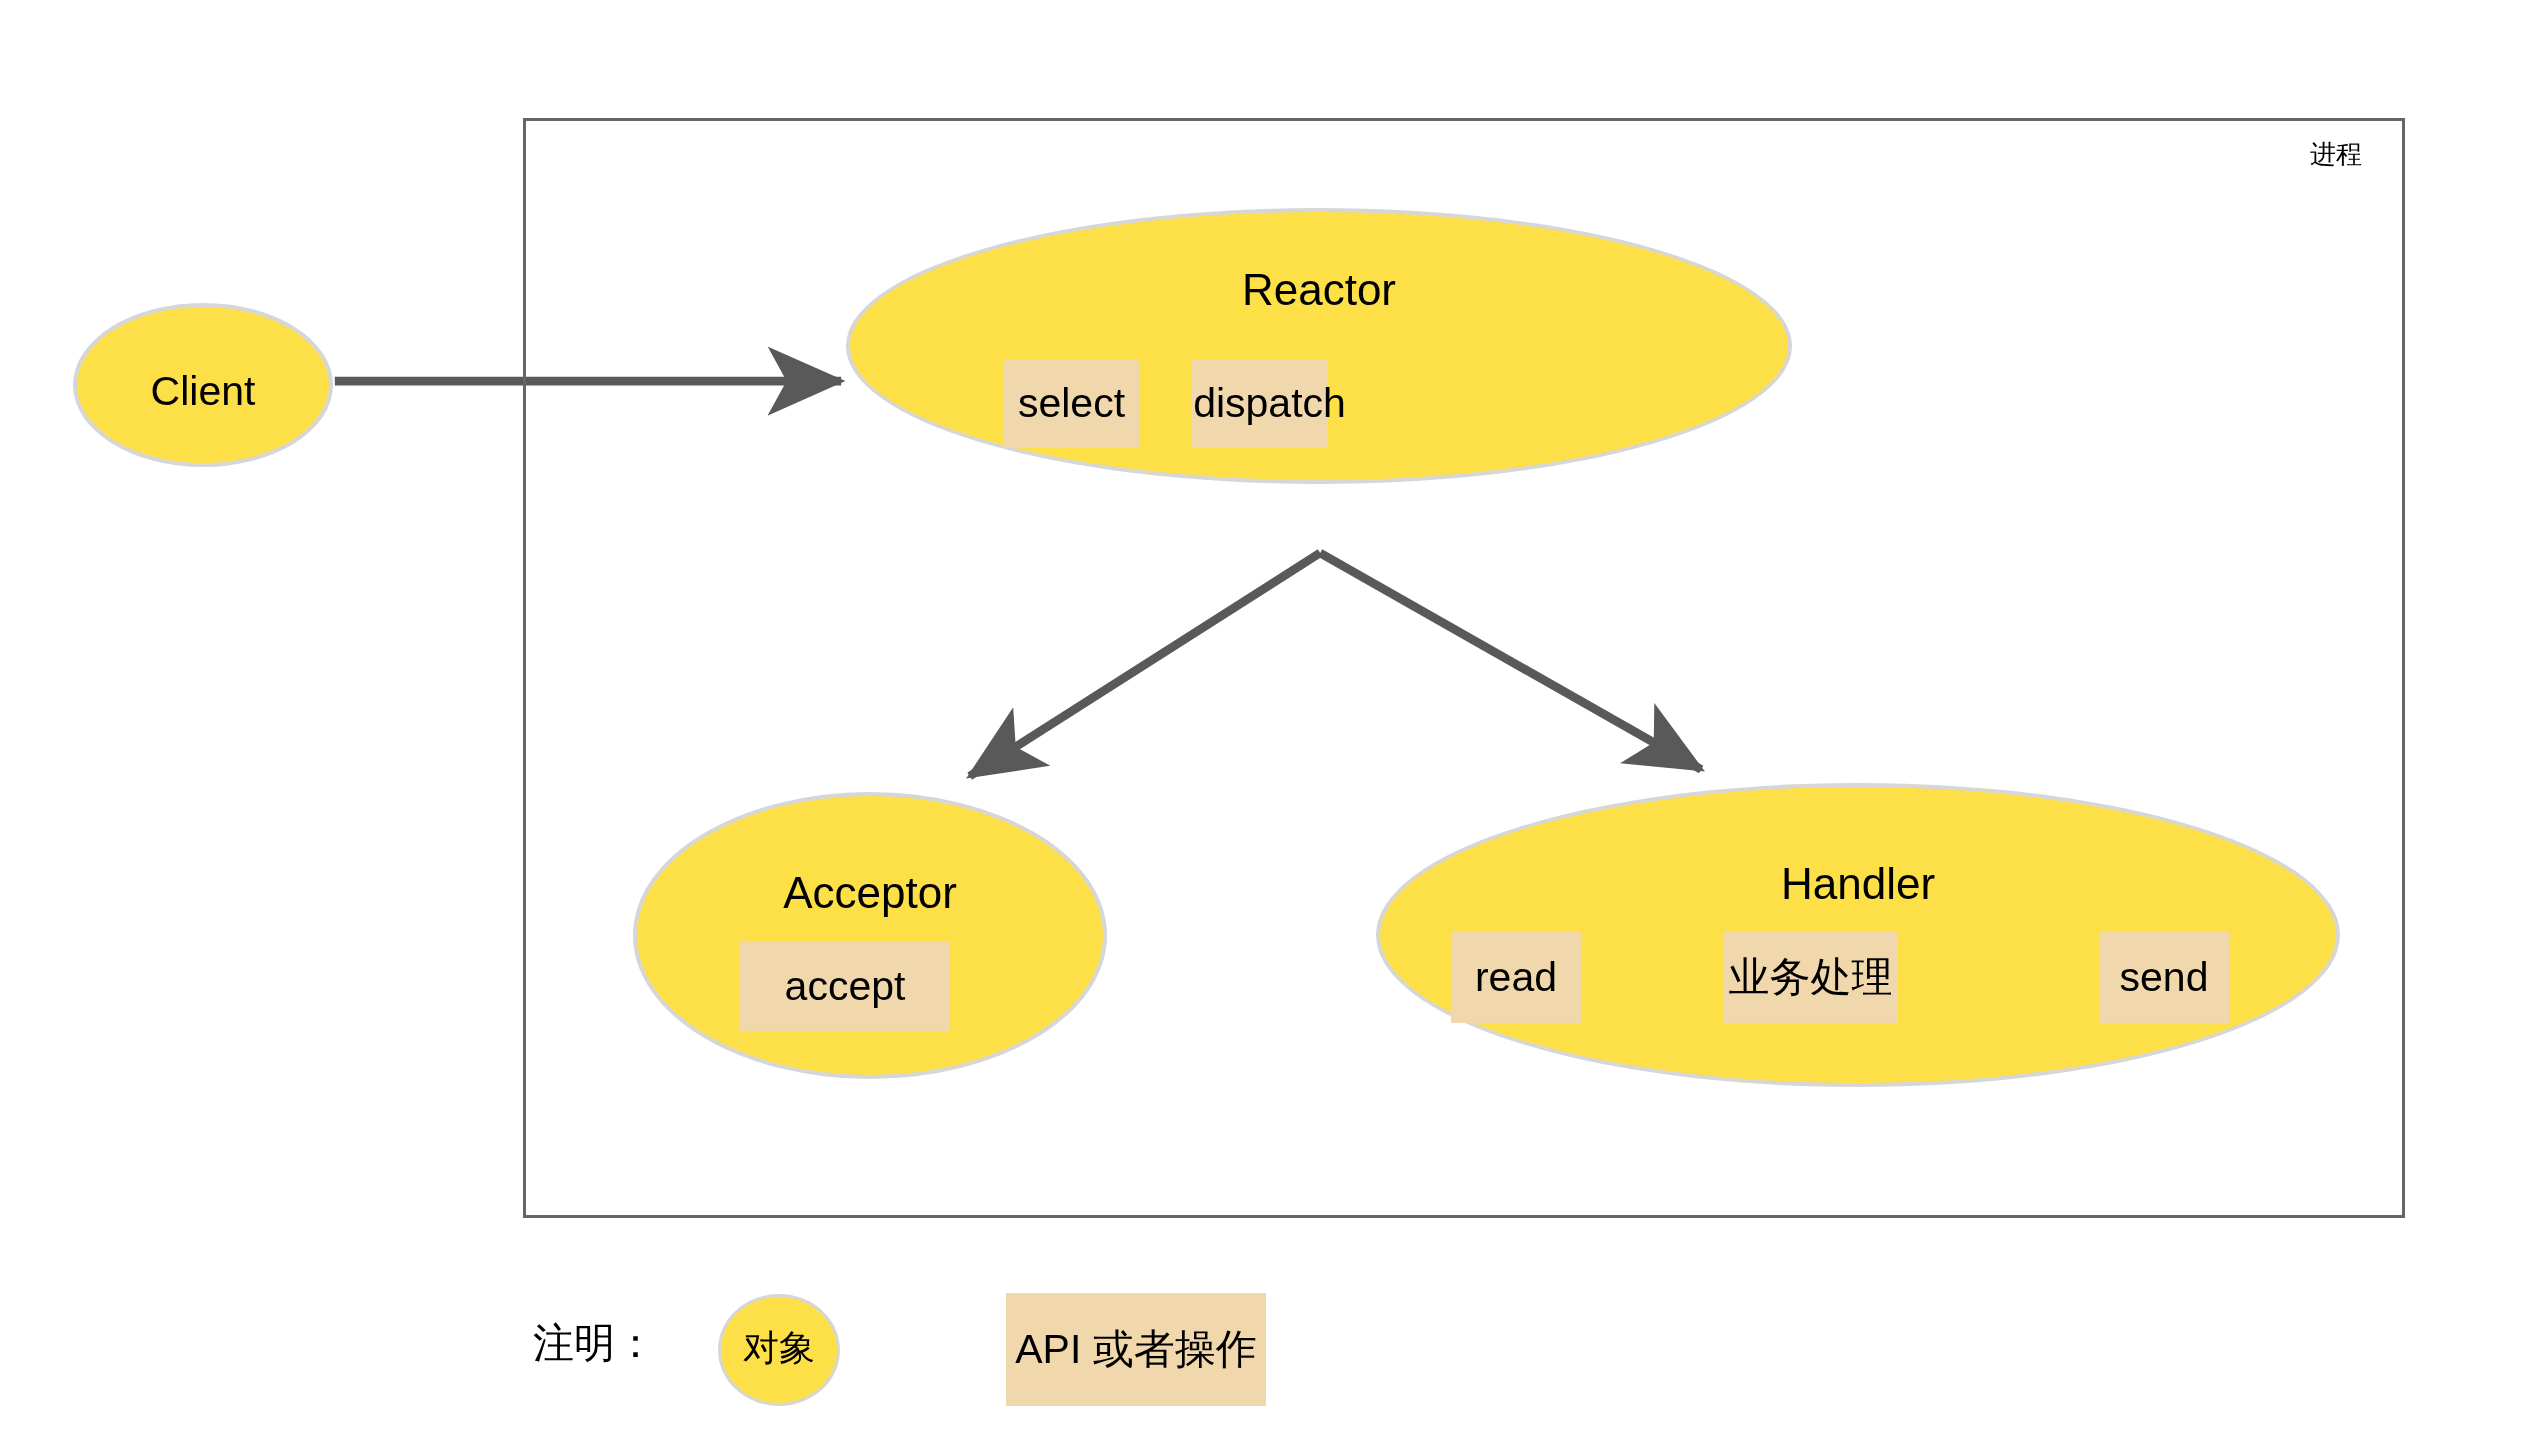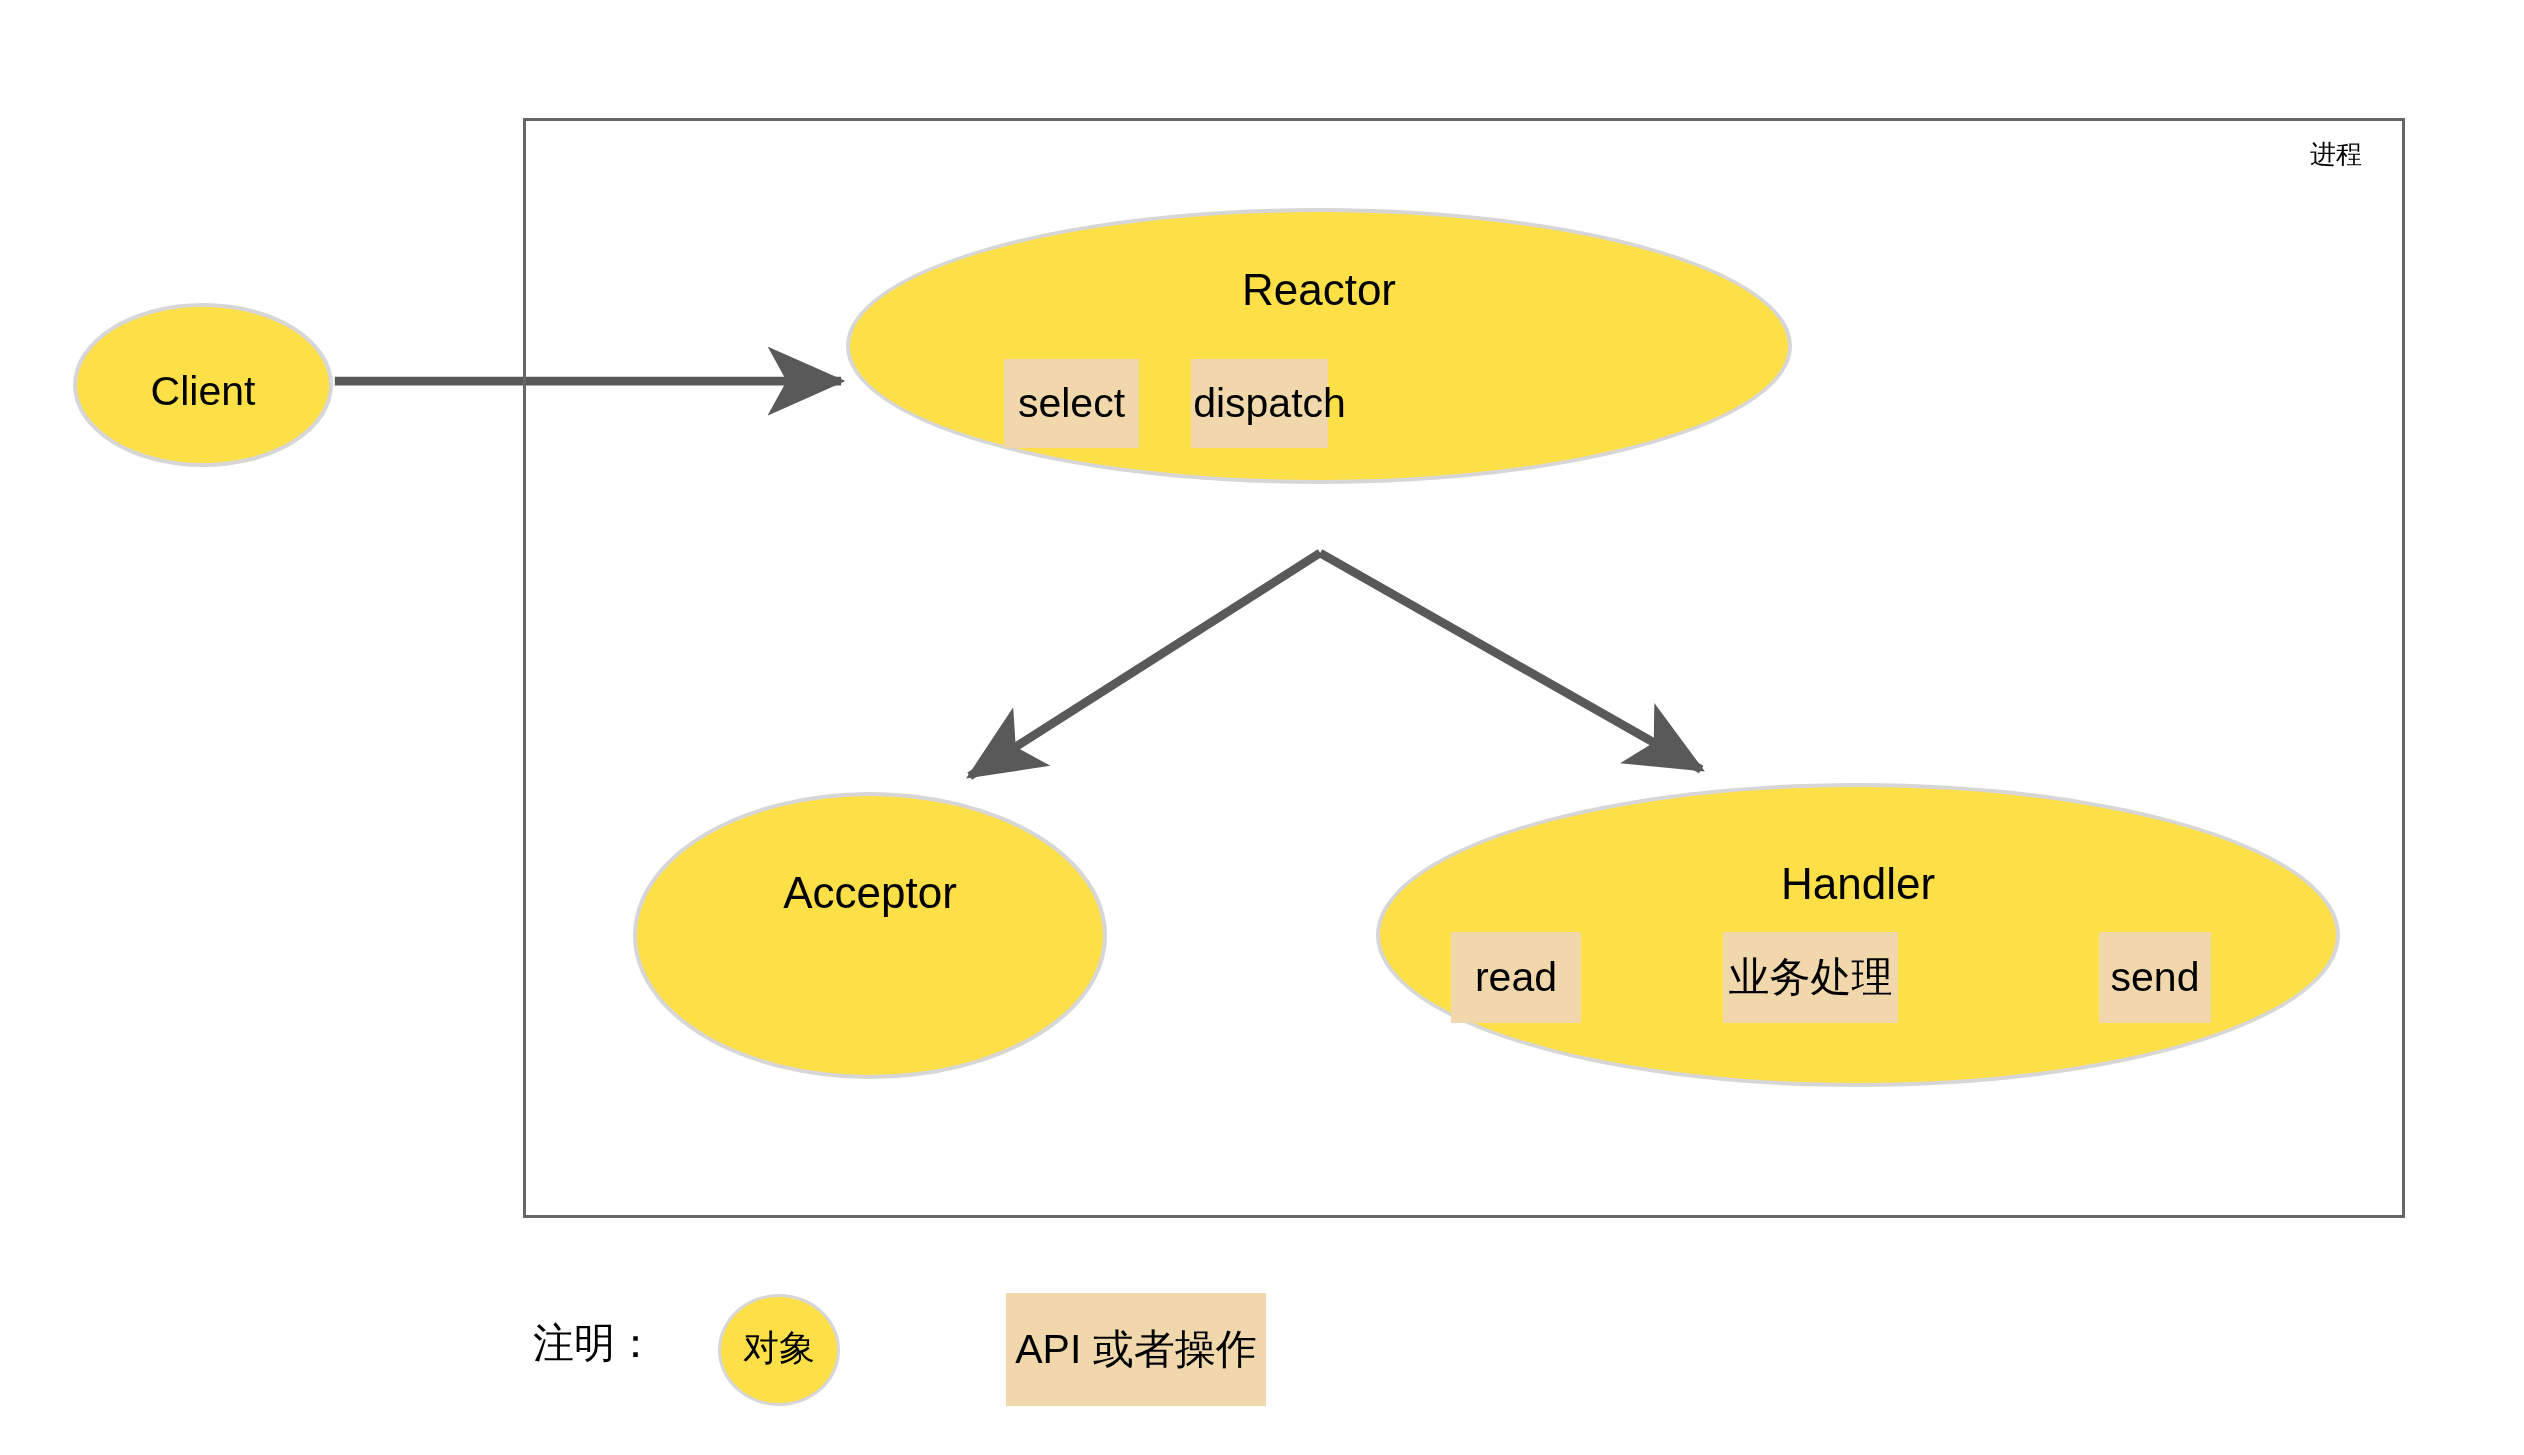--- a/index.html
+++ b/index.html
@@ -116,21 +116,21 @@
   
   #handler-node {
     left: 1376px;
     top: 783px;
     width: 964px;
     height: 304px;
   }
   #handler-node .node-title { top: 75px; }
   #read-box  { left: 1451px; top: 932px; width: 130px; height: 91px; }
   #biz-box   { left: 1723px; top: 932px; width: 175px; height: 91px; }
-  #send-box  { left: 2099px; top: 932px; width: 112px; height: 91px; }
+  #send-box  { left: 2099px; top: 932px; width: 130px; height: 91px; }
 
   
   .legend-label {
     position: absolute;
     left: 533px;
     top: 1323px;
     font-size: 41px;
     color: #000000;
     line-height: 1;
     white-space: nowrap;
@@ -190,20 +190,21 @@
 
   <div class="ellipse" id="reactor-node">
     <div class="node-title">Reactor</div>
   </div>
   <div class="api-box" id="select-box">select</div>
   <div class="api-box" id="dispatch-box">dispatch</div>
 
   <div class="ellipse" id="acceptor-node">
     <div class="node-title">Acceptor</div>
   </div>
+  <div class="api-box" id="accept-box">accept</div>
 
   <div class="ellipse" id="handler-node">
     <div class="node-title">Handler</div>
   </div>
   <div class="api-box" id="read-box">read</div>
   <div class="api-box" id="biz-box">业务处理</div>
   <div class="api-box" id="send-box">send</div>
 
   <div class="legend-label">注明：</div>
   <div class="ellipse" id="legend-object-ellipse">

